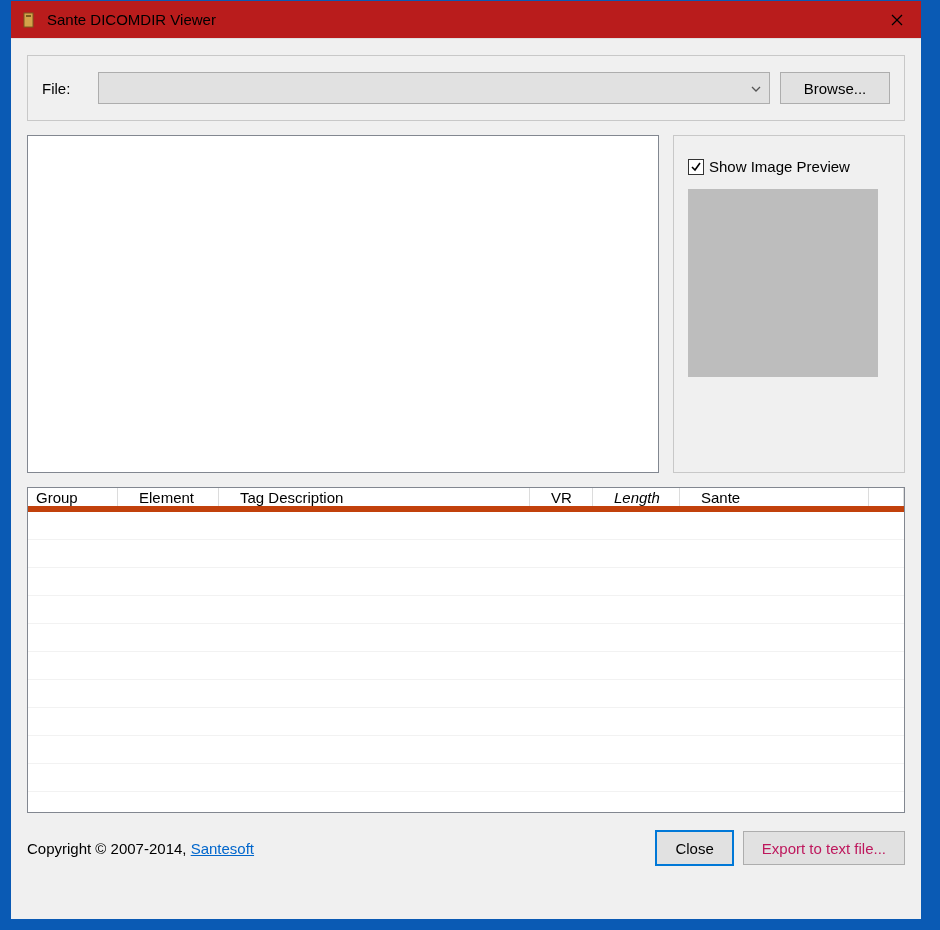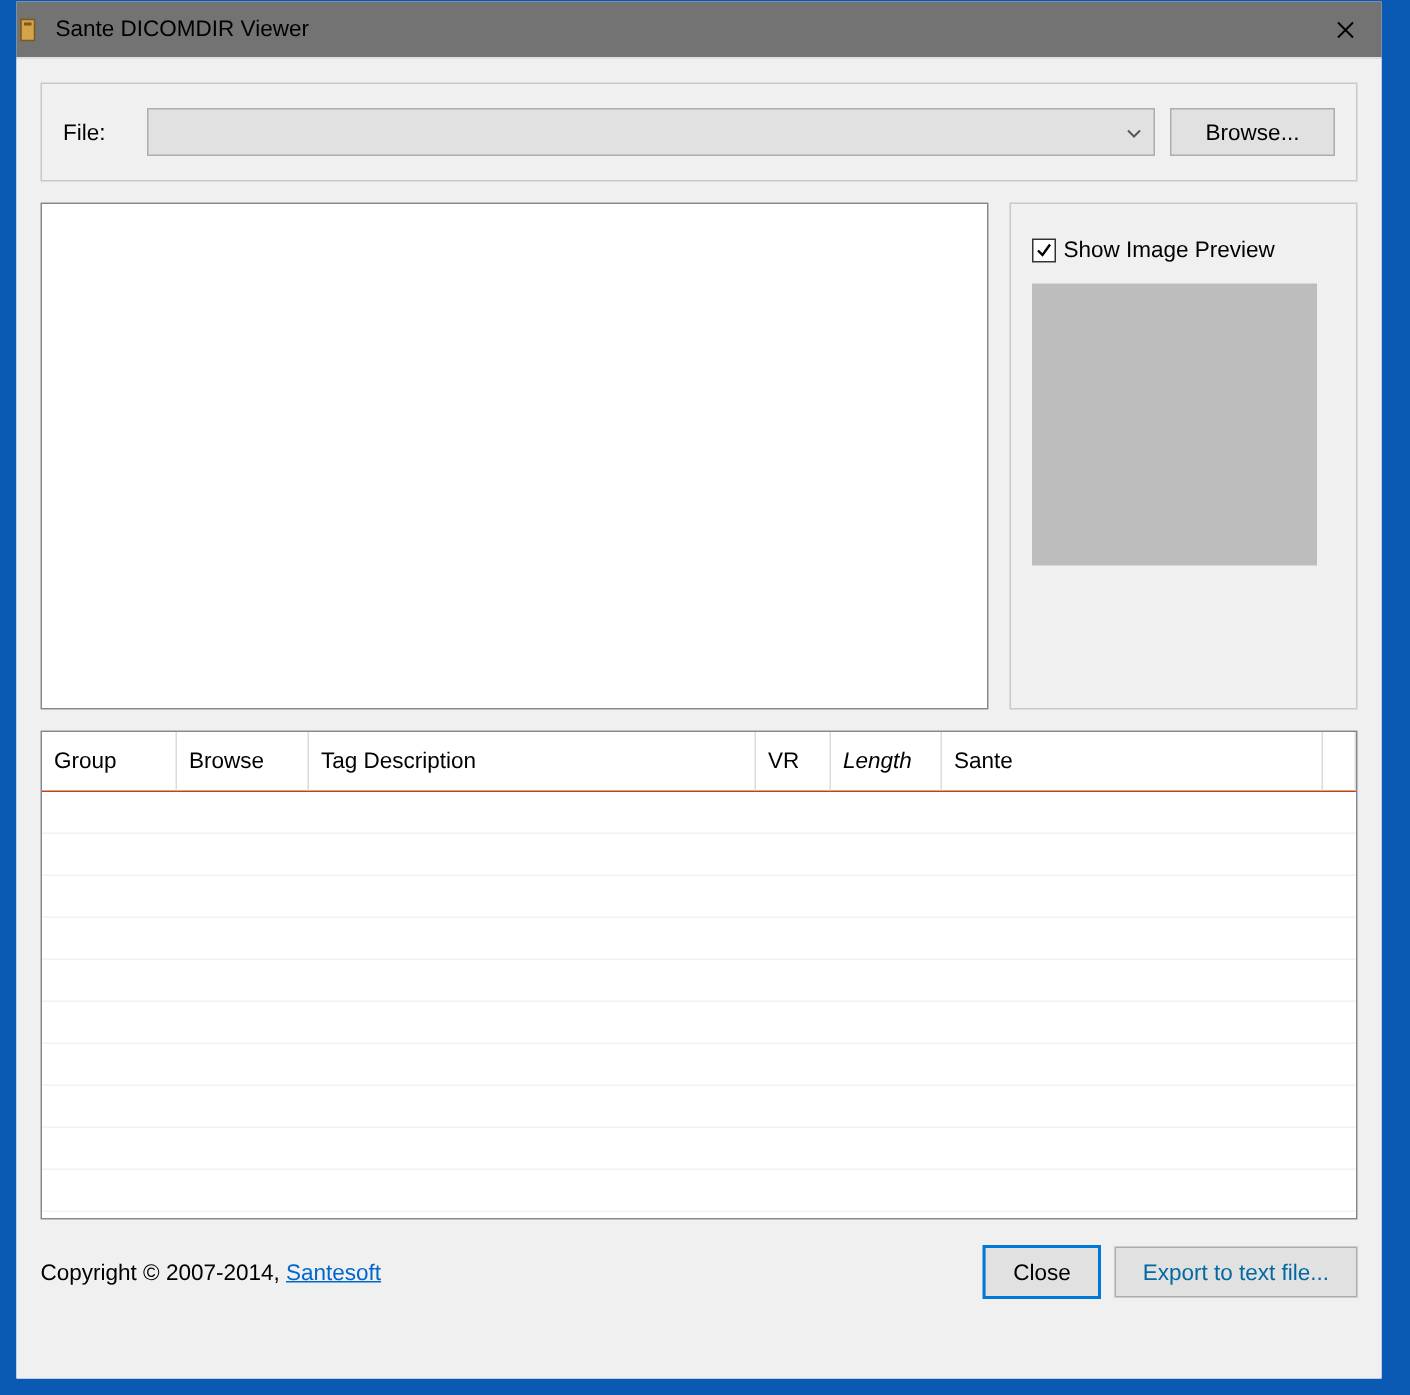--- a/index.html
+++ b/index.html
@@ -15,23 +15,24 @@
     position: absolute;
     left: 10px; top: 0;
     width: 912px; height: 920px;
     background: #fff;
     border: 1px solid #0a5ab4;
     display: flex;
     flex-direction: column;
   }
   .titlebar {
     height: 38px;
-    background: #737373;
-    display: flex;
-    align-items: center;
+    background: #b91c1c;
+    display: flex;
+    align-items: center;
+    padding-left: 10px;
     border-bottom: 1px solid #e0e0e0;
   }
   .titlebar .app-icon {
     width: 18px; height: 18px;
     margin-right: 8px;
     display: flex; align-items: center; justify-content: center;
   }
   .titlebar .title {
     flex: 1;
     color: #000;
@@ -128,22 +129,23 @@
   }
   .table-panel {
     border: 1px solid #828790;
     background: #fff;
     height: 326px;
     display: flex;
     flex-direction: column;
   }
   .table-header {
     display: flex;
-    height: 40px;
-    border-bottom: 1px solid #c2410c;
+    height: 24px;
+    border-bottom: 6px solid #c2410c;
+    gap: 13px;
   }
   .table-header .col {
     border-right: 1px solid #dcdcdc;
     padding: 6px 8px;
     color: #000;
     font-size: 15px;
     display: flex;
     align-items: center;
     cursor: default;
   }
@@ -181,21 +183,21 @@
     margin-left: 10px;
     cursor: default;
     font-size: 15px;
   }
   .btn.primary {
     outline: 2px solid #0078d7;
     outline-offset: -1px;
     background: #e1e1e1;
   }
   .btn.disabled {
-    color: #0369a1;
+    color: #be185d;
     text-align: center;
   }
 </style>
 </head>
 <body>
 
 <div class="window">
 
   <div class="titlebar">
     <span class="app-icon">
@@ -241,21 +243,21 @@
           </span>
           <span>Show Image Preview</span>
         </div>
         <div class="preview-placeholder"></div>
       </div>
     </div>
 
     <div class="table-panel">
       <div class="table-header">
         <div class="col col-group">Group</div>
-        <div class="col col-element">Browse</div>
+        <div class="col col-element">Element</div>
         <div class="col col-tagdesc">Tag Description</div>
         <div class="col col-vr">VR</div>
         <div class="col col-length">Length</div>
         <div class="col col-value">Sante</div>
         <div class="col col-pad"></div>
       </div>
       <div class="table-body">
         <div class="table-row"></div>
         <div class="table-row"></div>
         <div class="table-row"></div>

